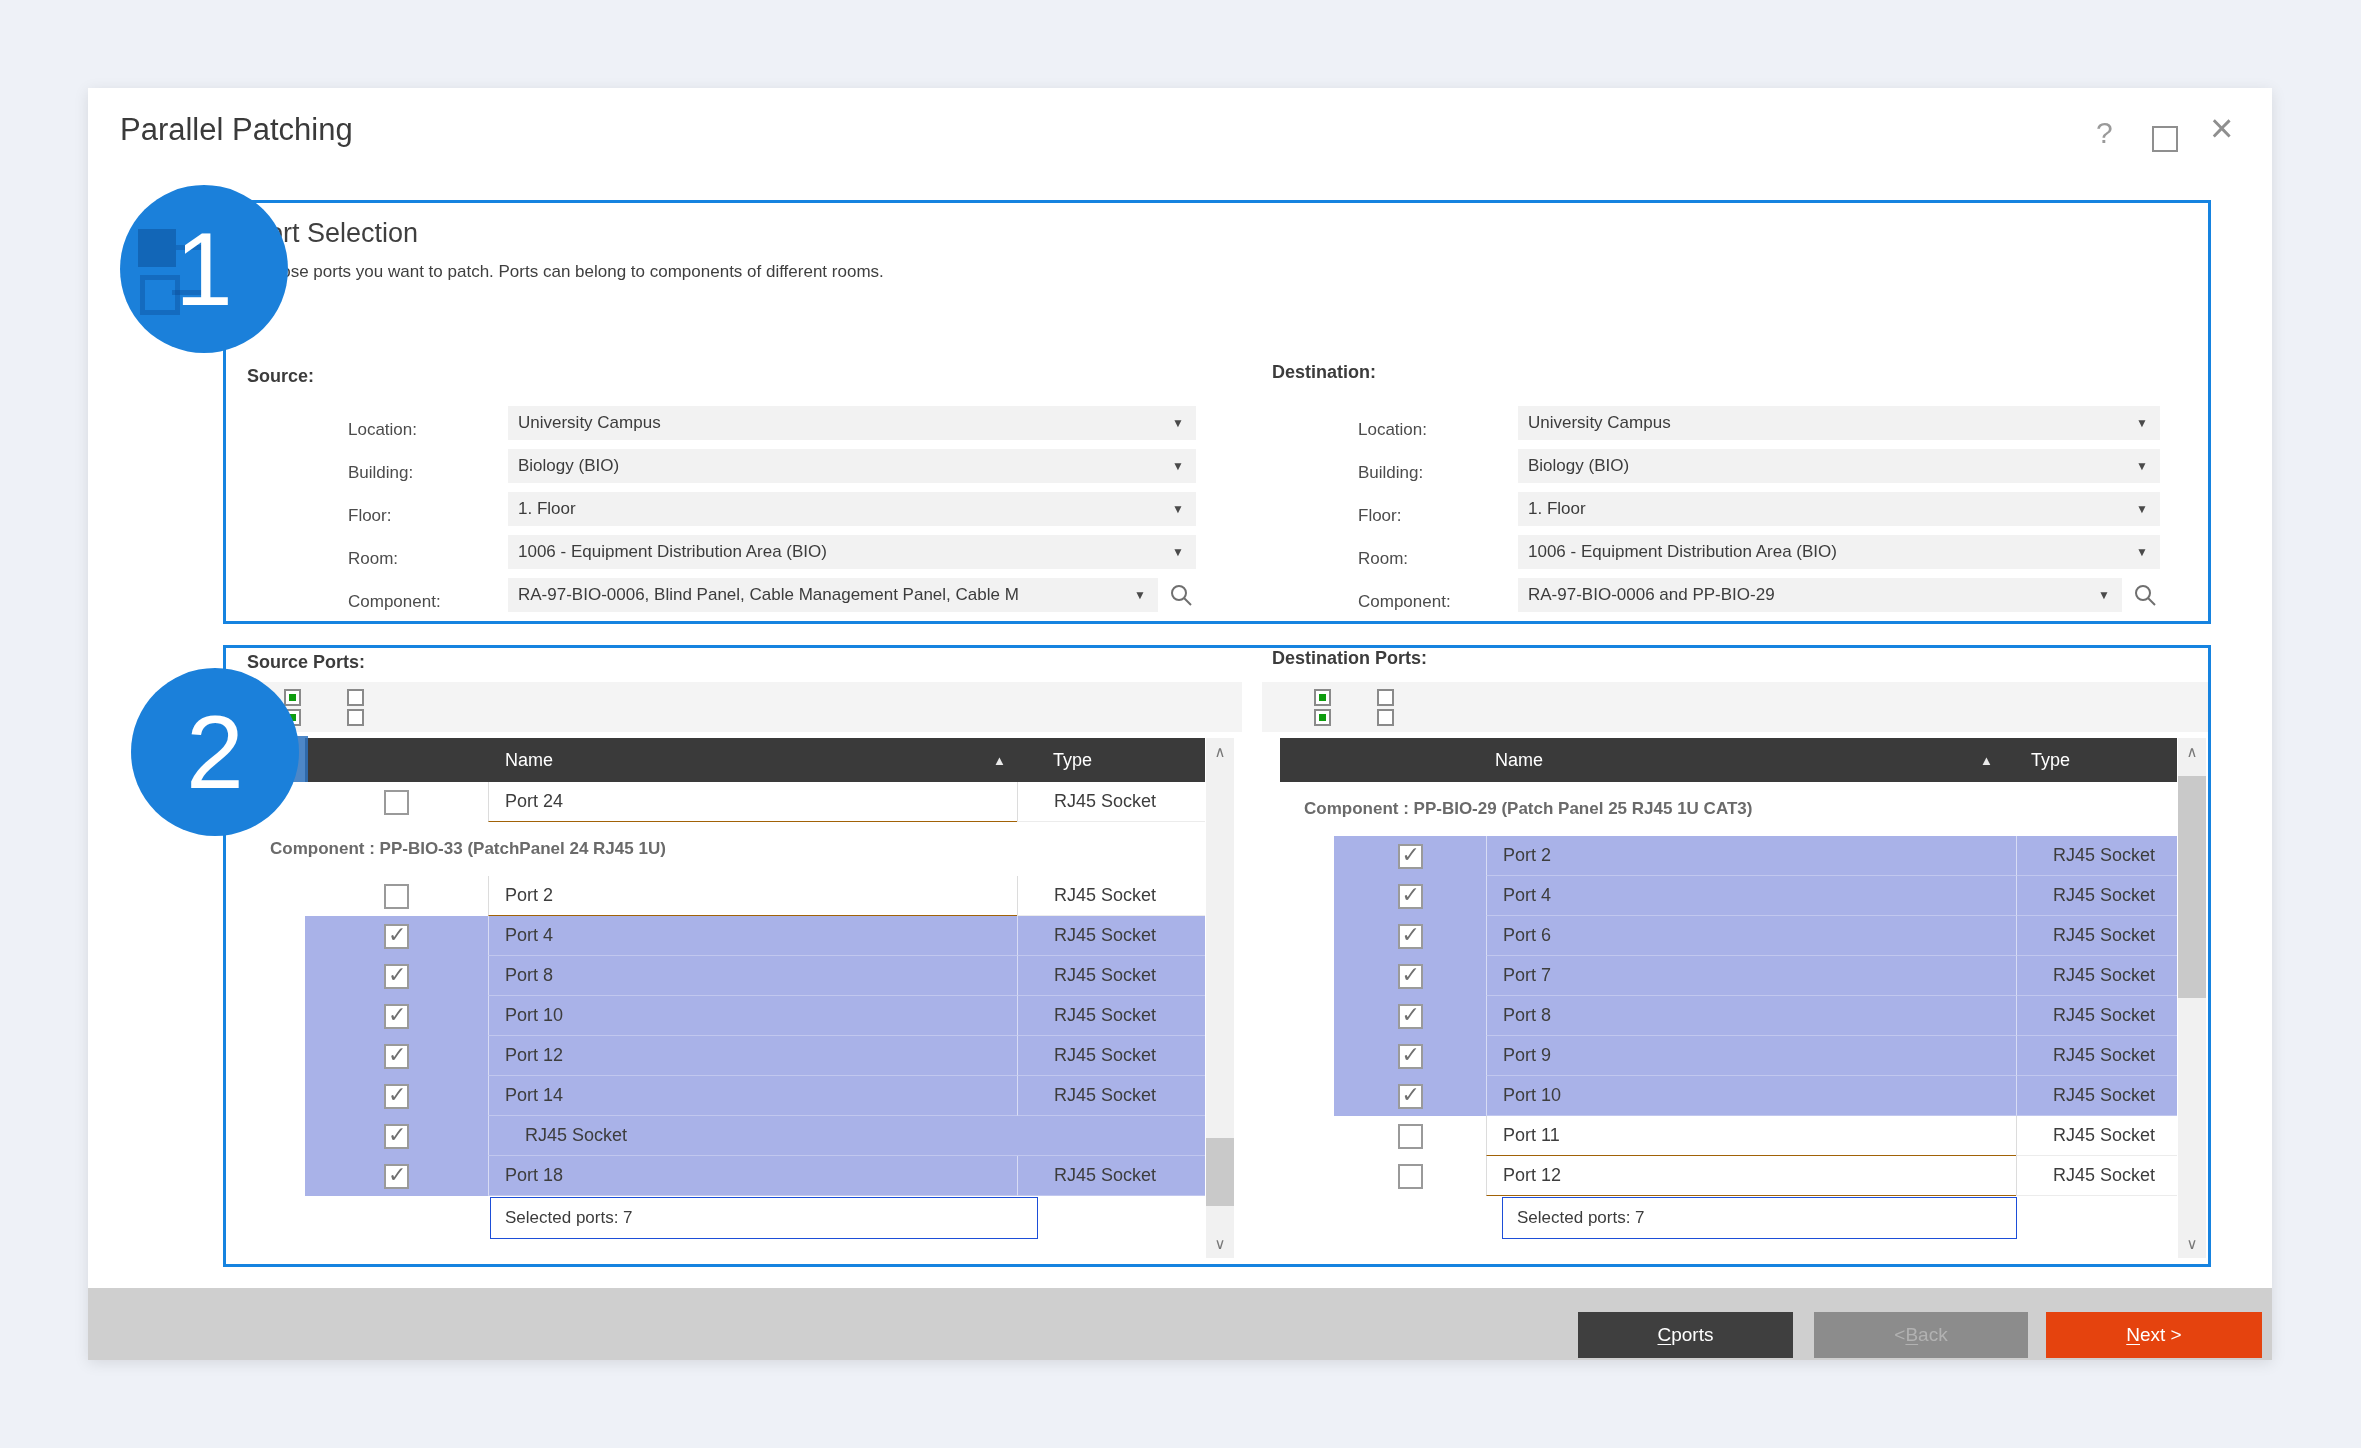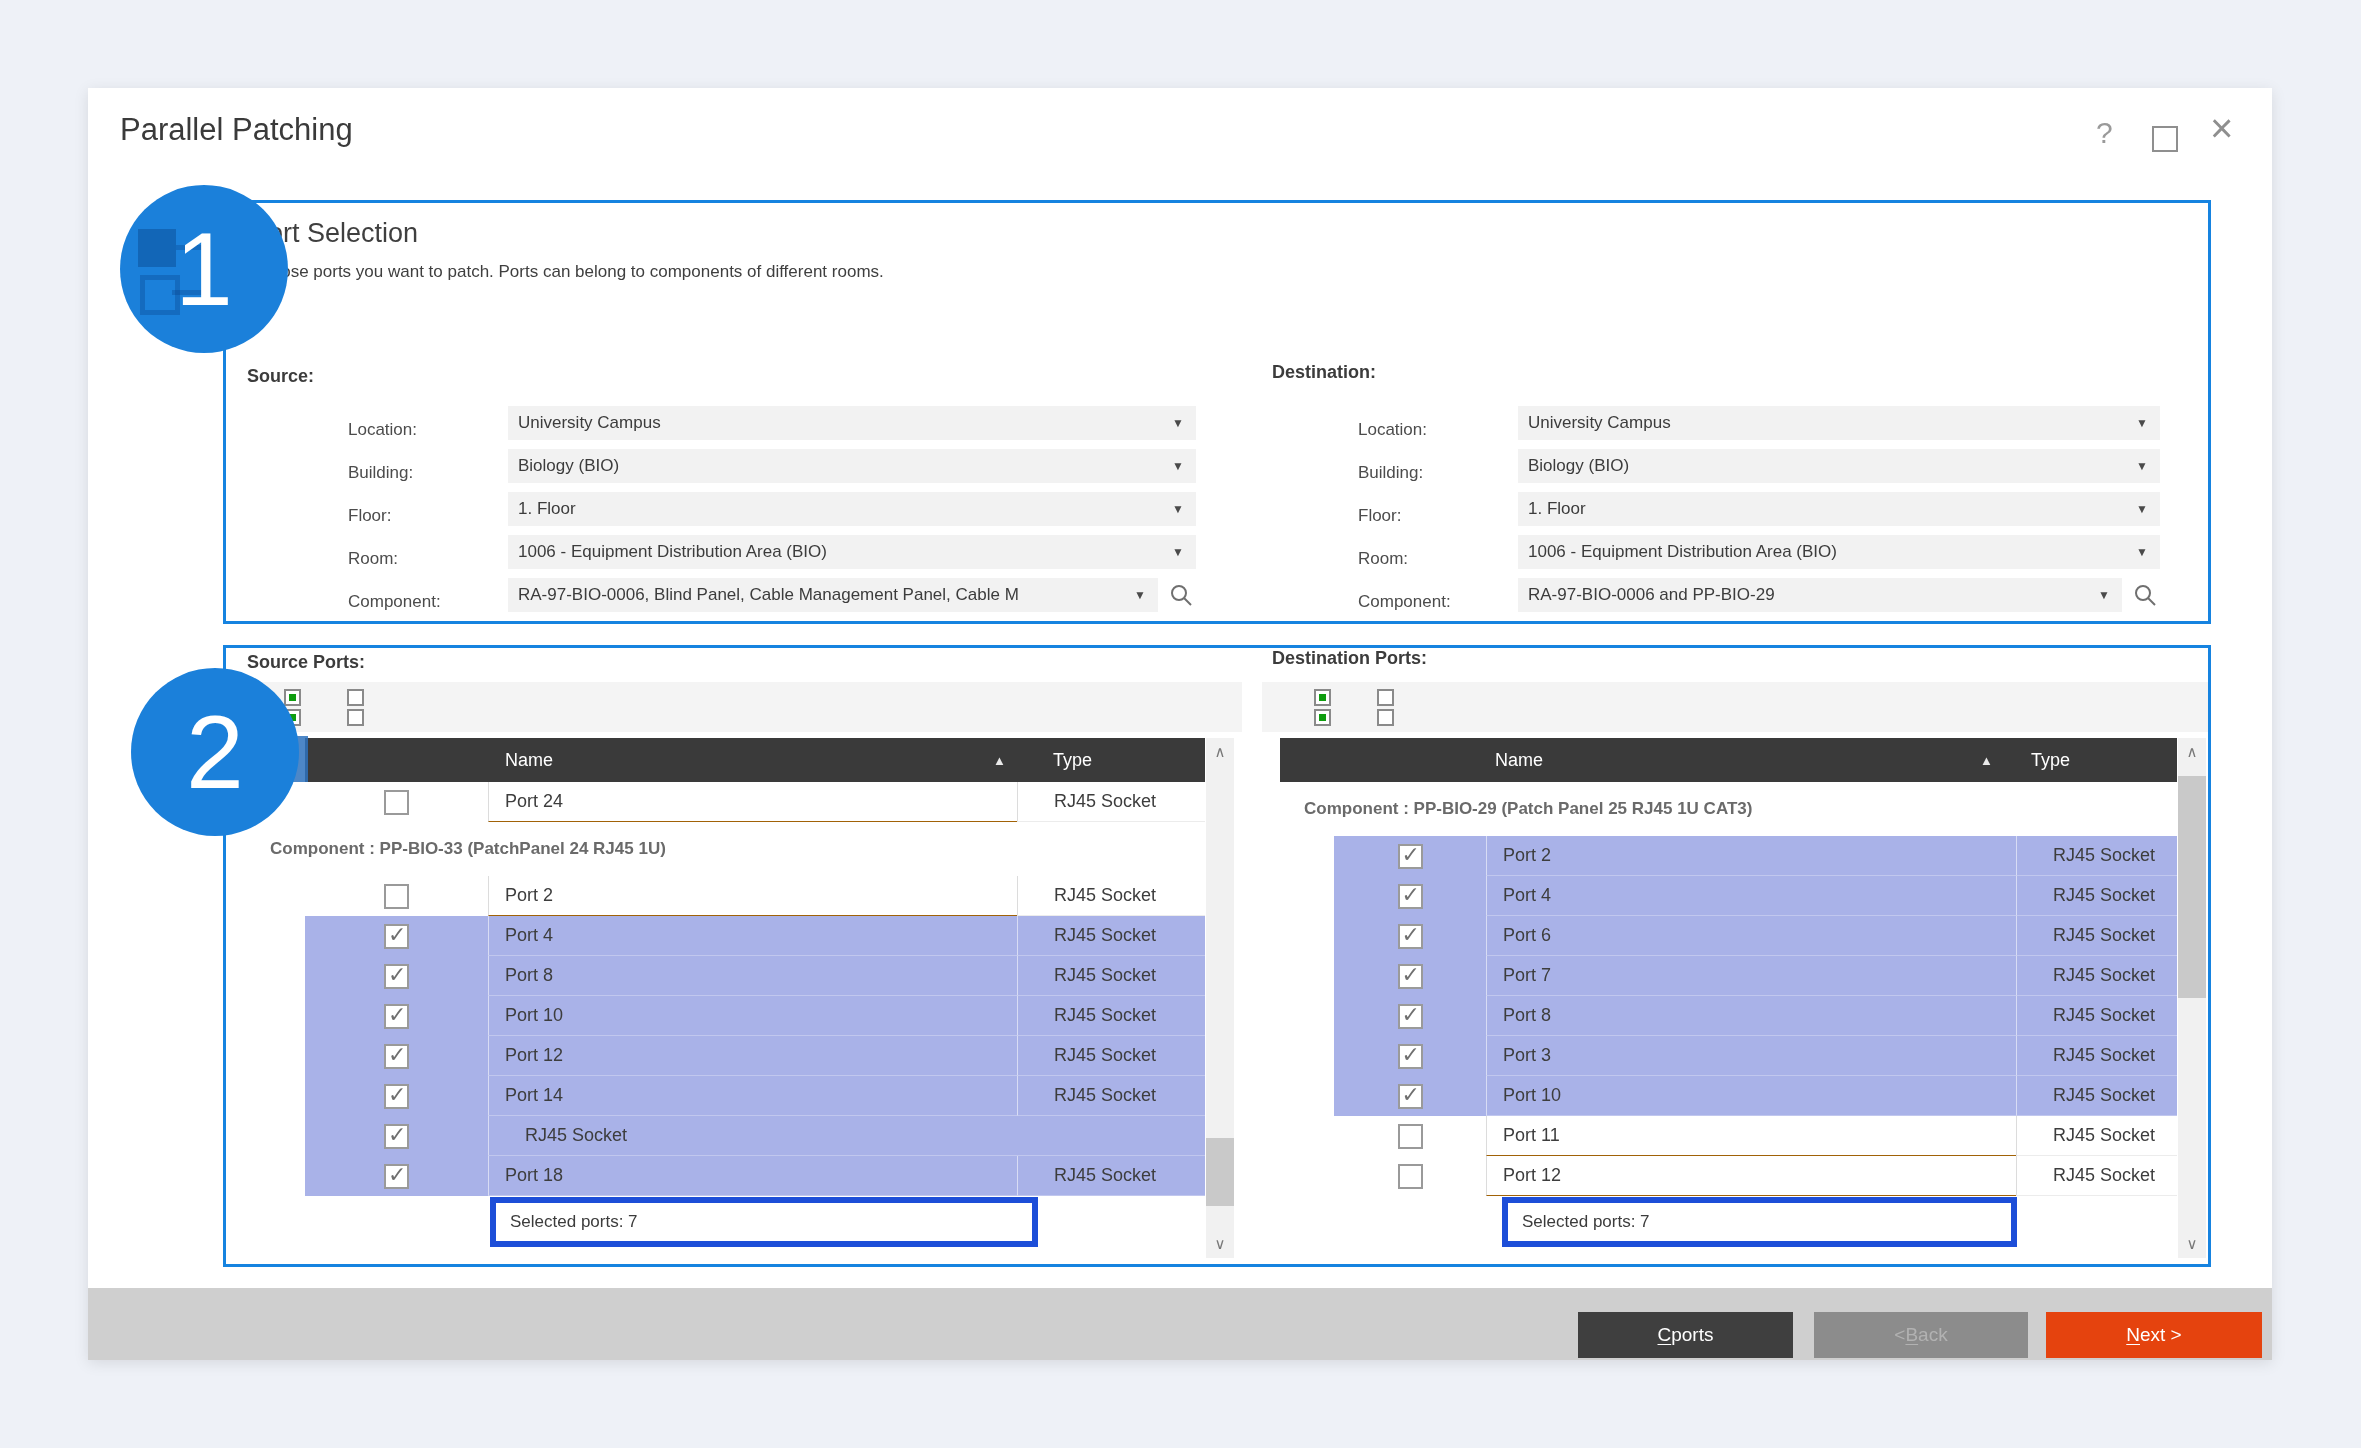--- a/index.html
+++ b/index.html
@@ -83,21 +83,21 @@
   .cell-cb{flex:0 0 183px;display:flex;align-items:center;justify-content:center;}
   #dst-table .cell-cb{flex:0 0 152px;}
   .cell-name{flex:0 0 529px;display:flex;align-items:center;font-size:18px;color:#3d3d3d;padding-left:16px;box-sizing:border-box;border-left:1px solid #dcdcdc;border-bottom:1px solid #a16207;}
   #dst-table .cell-name{flex:0 0 530px;}
   .cell-type{flex:1;display:flex;align-items:center;font-size:18px;color:#3d3d3d;padding-left:36px;box-sizing:border-box;border-left:1px solid #dcdcdc;border-bottom:1px solid #ececec;}
   .prow.sel .cell-name,.prow.sel .cell-type{border-left:1px solid rgba(255,255,255,0.55);border-bottom:1px solid rgba(255,255,255,0.28);}
   .cbx{width:25px;height:25px;background:#fff;border:2px solid #9a9a9a;box-sizing:border-box;position:relative;cursor:pointer;}
   .cbx.on::after{content:"\2713";position:absolute;left:2px;top:-4px;font-size:22px;color:#6f6f6f;}
 
   
-  .summary-box{height:50px;background:#fff;border:6px solid #1d4ed8;display:flex;align-items:center;font-size:17px;color:#3c3c3c;padding-left:14px;box-sizing:border-box;z-index:6;}
+  .summary-box{height:42px;background:#fff;border:1px solid #1d4ed8;display:flex;align-items:center;font-size:17px;color:#3c3c3c;padding-left:14px;box-sizing:border-box;z-index:6;}
   #src-summary{left:490px;top:1197px;width:548px;}
   #dst-summary{left:1502px;top:1197px;width:515px;}
 
   
   .vscroll{width:28px;background:#f1f1f1;z-index:6;}
   #src-scroll{left:1206px;top:738px;height:520px;}
   #dst-scroll{left:2178px;top:738px;height:520px;}
   .sb-arrow{position:absolute;left:0;width:28px;height:28px;display:flex;align-items:center;justify-content:center;color:#787878;font-size:15px;cursor:pointer;}
   .sb-up{top:0;}
   .sb-down{bottom:0;}
@@ -380,21 +380,21 @@
           <div class="cell-cb">
             <span class="cbx on"></span>
           </div>
           <div class="cell-name">Port 8</div>
           <div class="cell-type">RJ45 Socket</div>
         </div>
         <div class="prow sel">
           <div class="cell-cb">
             <span class="cbx on"></span>
           </div>
-          <div class="cell-name">Port 3</div>
+          <div class="cell-name">Port 9</div>
           <div class="cell-type">RJ45 Socket</div>
         </div>
         <div class="prow sel">
           <div class="cell-cb">
             <span class="cbx on"></span>
           </div>
           <div class="cell-name">Port 10</div>
           <div class="cell-type">RJ45 Socket</div>
         </div>
         <div class="prow">

